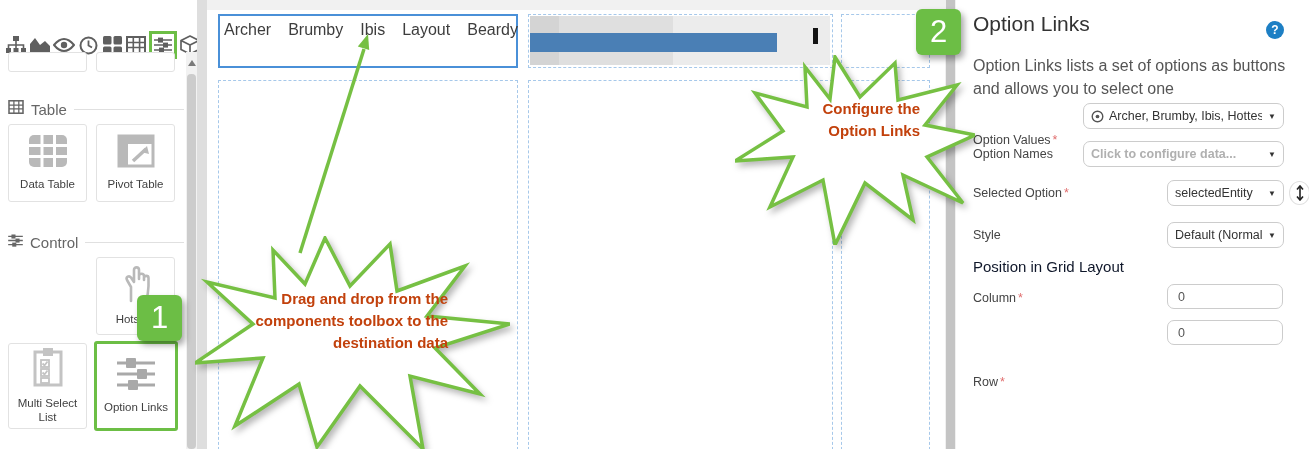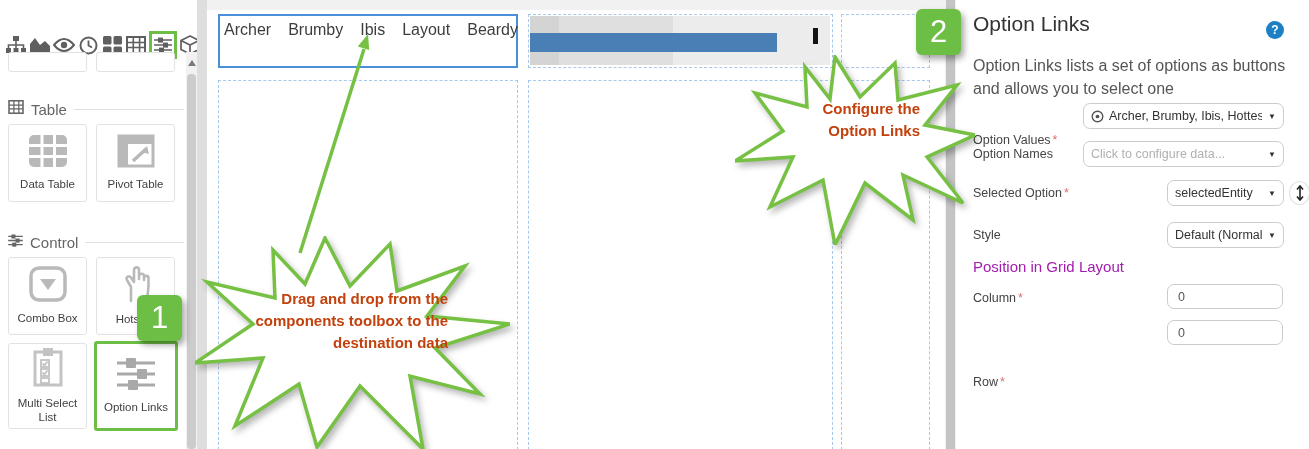--- a/index.html
+++ b/index.html
@@ -56,25 +56,25 @@
   #panel { left:956px; top:0; width:353px; height:449px; background:#fff; }
   #panel-title { left:973px; top:12px; font-size:21px; color:#333; }
   #help { left:1266px; top:21px; width:18px; height:18px; border-radius:50%; background:#1d7fc4; color:#fff;
           font-size:12px; font-weight:bold; display:flex; align-items:center; justify-content:center; cursor:pointer; }
   #panel-desc { left:973px; top:54px; width:322px; font-size:16px; color:#555; line-height:1.45; }
   .flabel { font-size:12.5px; color:#444; white-space:nowrap; }
   .req { color:#e06c6c; margin-left:2px; }
   .dd { border:1px solid #ccc; border-radius:7px; background:#fff; height:26px; display:flex; align-items:center;
         padding:0 7px; font-size:12.5px; color:#333; cursor:pointer; overflow:hidden; }
   .dd .dd-text { flex:1; white-space:nowrap; overflow:hidden; }
-  .dd .ph { color:#b0b0b0; }
+  .dd .ph { color:#b0b0b0;font-weight:bold; }
   .caret { font-size:8px; color:#333; margin-left:6px; flex:0 0 auto; }
   .tin { border:1px solid #ccc; border-radius:7px; background:#fff; height:25px; width:116px; padding:0 10px;
          font-size:12.5px; color:#555; font-family:inherit; outline:none; }
-  #subhead { left:973px; top:258px; font-size:15px; color:#a21caf; }
+  #subhead { left:973px; top:258px; font-size:15px; color:#0f172a; }
   #updown { left:1289px; top:181px; width:21px; height:24px; border:1px solid #e0e0e0; border-radius:50%;
             display:flex; align-items:center; justify-content:center; background:#fff; cursor:pointer; }
 
   
   .badge { width:45px; height:46px; background:#6cbe45; border-radius:6px; color:#fff; font-size:31px;
            display:flex; align-items:center; justify-content:center; box-shadow:3px 4px 6px rgba(0,0,0,.35); z-index:30; }
   .star { filter:drop-shadow(3px 4px 3px rgba(0,0,0,.28)); z-index:20; }
   .star-text { z-index:21; font-size:15px; font-weight:bold; color:#c2410c; text-align:right; line-height:1.45; }
   #arrow1 { z-index:19; }
 </style>
@@ -196,29 +196,20 @@
           <rect x="2" y="2" width="34" height="30" fill="none" stroke="#b9b9b9" stroke-width="3"></rect>
           <rect x="2" y="2" width="34" height="8" fill="#b9b9b9"></rect>
           <rect x="2" y="2" width="9" height="30" fill="#b9b9b9"></rect>
           <path d="M16 27 L29 15" stroke="#b9b9b9" stroke-width="3.5" fill="none"></path>
           <path d="M30 12 l2 8-8-2z" fill="#b9b9b9"></path>
         </svg>
     </span>
     <span class="tile-label">Pivot Table</span>
   </div>
 
-  <div class="abs tile" style="left:8px; top:257px; width:79px; height:78px;">
-    <span>
-      <svg width="38" height="36" viewBox="0 0 38 36">
-          <rect x="2" y="2" width="34" height="32" rx="8" fill="none" stroke="#b9b9b9" stroke-width="3.5"></rect>
-          <path d="M11 13h16l-8 11z" fill="#b9b9b9"></path>
-        </svg>
-    </span>
-    <span class="tile-label">Combo Box</span>
-  </div>
   <div class="abs tile" style="left:96px; top:257px; width:79px; height:78px;">
     <span>
       <svg width="34" height="38" viewBox="0 0 34 38">
           <path d="M12 36 V22 l-4-7 c-1.5-3 2-5 4-2.5 l3 4.5 V5 c0-3.5 5-3.5 5 0 v9 m0 0 v-3 c0-3 5-3 5 0 v4 m0 0 v-2 c0-2.8 4.5-2.8 4.5 0 v8 c0 8-3 15.5-3 15.5" fill="none" stroke="#b9b9b9" stroke-width="2.6" stroke-linecap="round" stroke-linejoin="round"></path>
         </svg>
     </span>
     <span class="tile-label">Hotspot</span>
   </div>
   <div class="abs tile" style="left:8px; top:343px; width:79px; height:86px;">
     <span>

